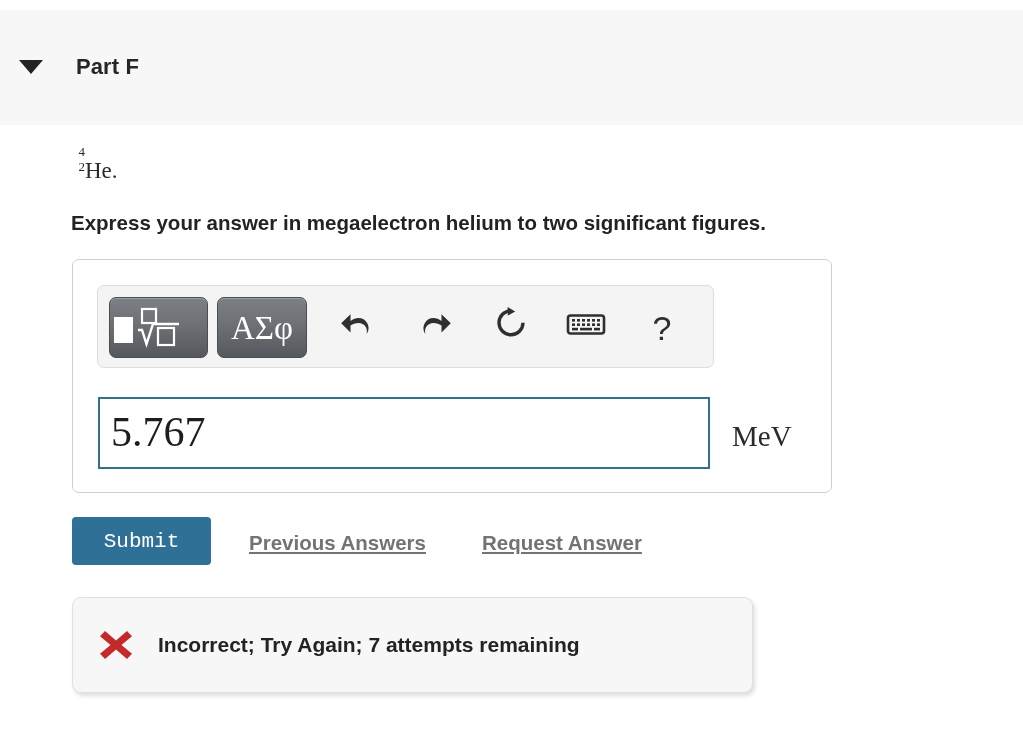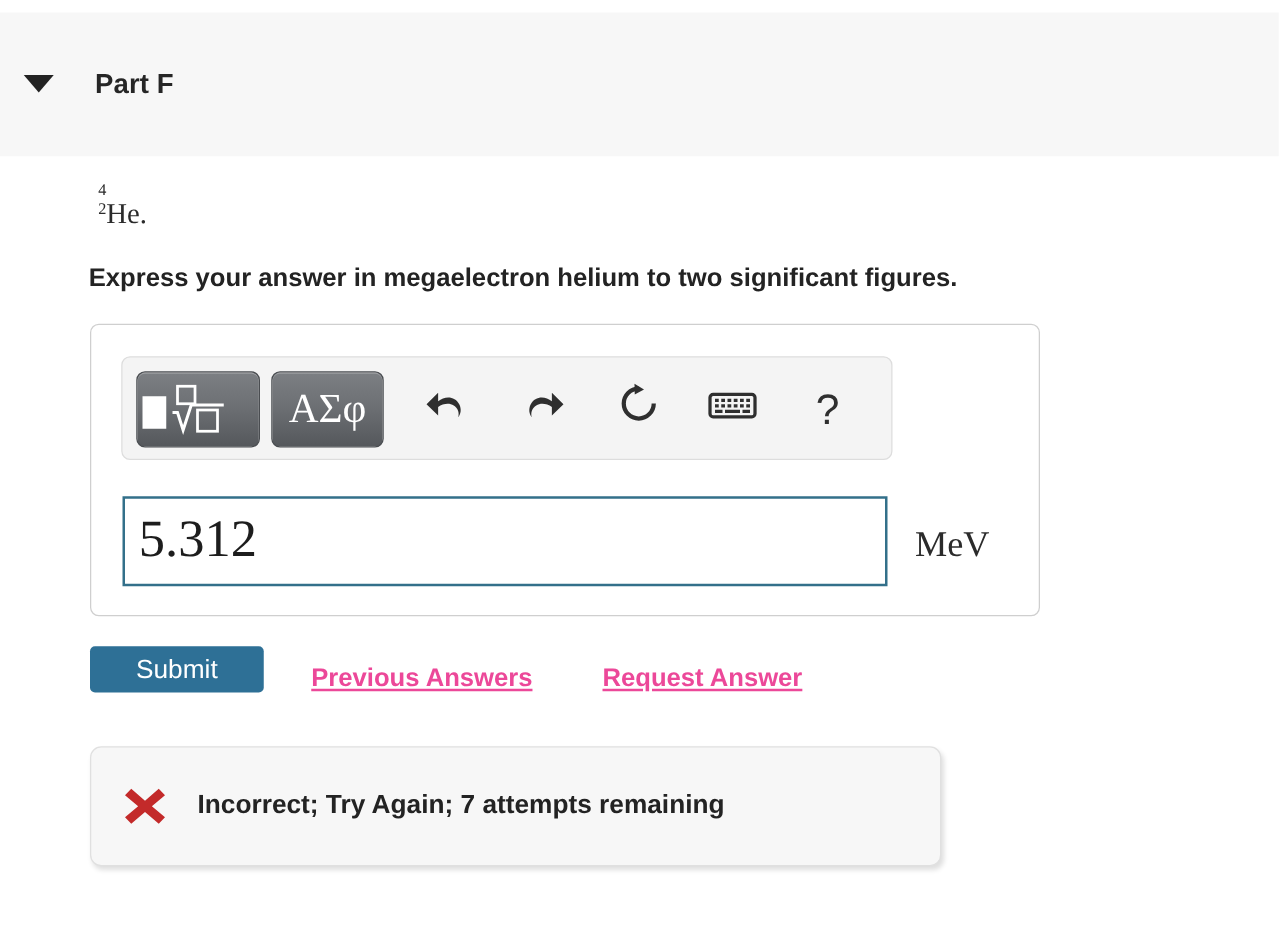--- a/index.html
+++ b/index.html
@@ -190,36 +190,36 @@
     font-size: 29px;
     color: #2b2b2b;
   }
 
   
   .submit-btn {
     position: absolute;
     left: 72px;
     top: 517px;
     width: 139px;
-    height: 37px;
+    height: 48px;
     background: #2e7096;
     border: none;
     border-radius: 4px;
     color: #ffffff;
-    font-family: Liberation Sans, sans-serif;
+    font-family: Liberation Mono, monospace;
     font-size: 21px;
     cursor: pointer;
     padding: 0;
   }
   .link-action {
     position: absolute;
     top: 531px;
     font-size: 20.5px;
     font-weight: bold;
-    color: #ec4899;
+    color: #737373;
     text-decoration: underline;
     cursor: pointer;
     white-space: nowrap;
   }
   .link-prev { left: 249px; }
   .link-req  { left: 482px; }
 
   
   .feedback {
     position: absolute;
@@ -329,21 +329,21 @@
         </g>
       </svg>
     </div>
 
     <div class="icon-btn icon-help">
       <div class="help-mark">?</div>
     </div>
   </div>
 
   <div class="answer-input">
-    <span class="answer-value">5.312</span>
+    <span class="answer-value">5.767</span>
   </div>
 
   <div class="unit-label">MeV</div>
 </div>
 
 <button class="submit-btn">Submit</button>
 <span class="link-action link-prev">Previous Answers</span>
 <span class="link-action link-req">Request Answer</span>
 
 <div class="feedback">

